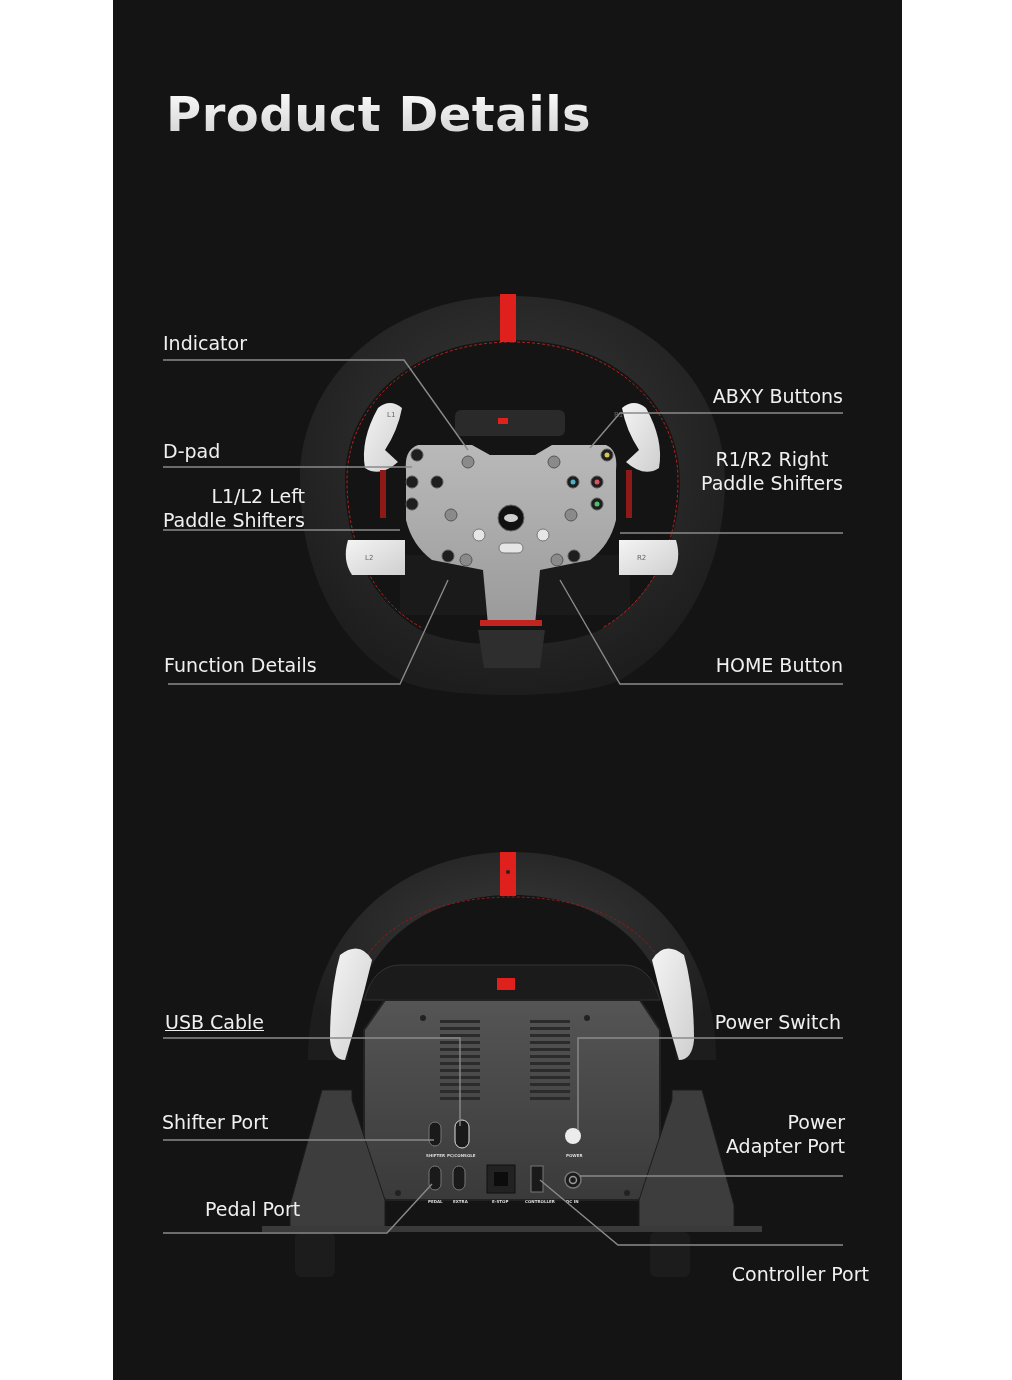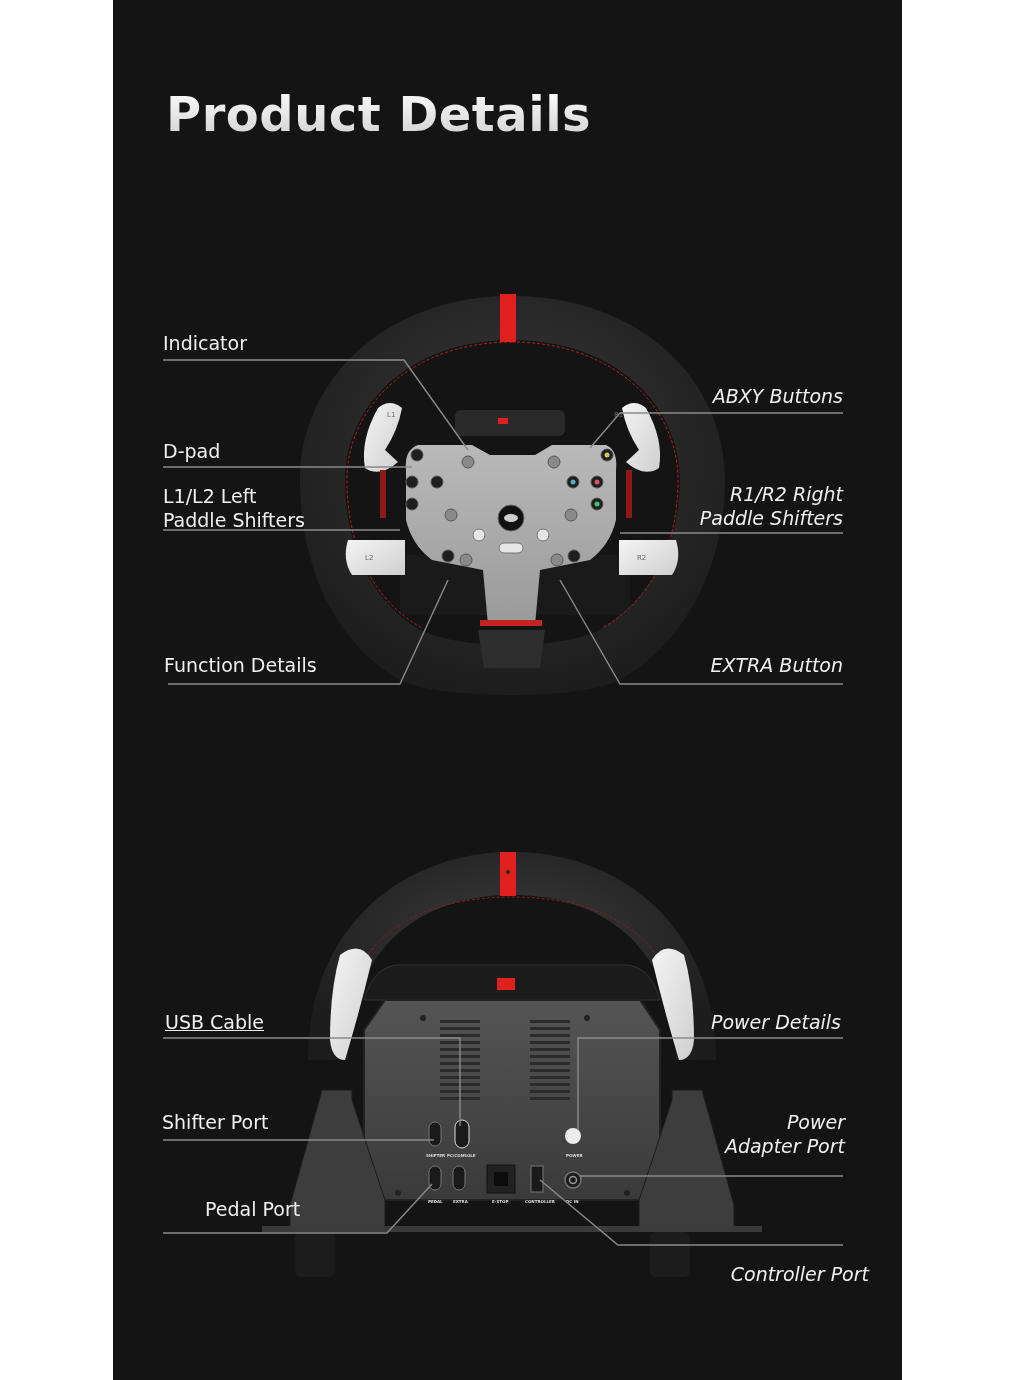--- a/index.html
+++ b/index.html
@@ -2,22 +2,22 @@
 <html><head>
 <meta charset="utf-8">
 <style>
   html, body { margin: 0; padding: 0; background: #ffffff; }
   body { width: 1012px; height: 1380px; position: relative; overflow: hidden;
          font-family: "DejaVu Sans", "Liberation Sans", sans-serif; }
   .panel { position: absolute; left: 113px; top: 0; width: 789px; height: 1380px; background: #141414; }
   .title { position: absolute; left: 166px; top: 60px; font-size: 48px; font-weight: bold; color: #f2f2f2;
            letter-spacing: 0.5px; background: linear-gradient(#ffffff, #cfcfcf); -webkit-background-clip: text;
            background-clip: text; color: transparent; margin-top: 26px; }
-  .label { position: absolute; color: #f0f0f0; font-size: 19px; line-height: 24px; white-space: nowrap; }
-  .label.right { text-align: right; font-style: italic; }
+  .label { position: absolute; color: #f0f0f0; font-size: 19px; line-height: 24px; white-space: nowrap; text-align: right; }
+  .label.right { text-align: right; }
   .label .l2 { display: block; }
   svg.art { position: absolute; left: 0; top: 0; }
   .leader { stroke: #8a8a8a; stroke-width: 1.4; fill: none; }
   .portlabel { font-family: "DejaVu Sans", sans-serif; font-size: 4px; fill: #dcdcdc; font-weight: bold; }
   .paddletext { font-family: "DejaVu Sans", sans-serif; font-size: 7px; fill: #666; }
 </style>
 </head>
 <body>
 
 <div class="panel"></div>
@@ -210,28 +210,28 @@
 
 <div class="label" style="left:163px; top:331px;">Indicator</div>
 <div class="label" style="left:163px; top:439px;">D-pad</div>
 <div class="label" style="left:163px; top:484px;">
   <span class="l2">L1/L2 Left</span>
   <span class="l2">Paddle Shifters</span>
 </div>
 <div class="label" style="left:164px; top:653px;">Function Details</div>
 
 <div class="label right" style="right:169px; top:384px;">ABXY Buttons</div>
-<div class="label right" style="right:169px; top:482px;">
+<div class="label right" style="right:169px; top:447px;text-align:center;">
   <span class="l2">R1/R2 Right</span>
   <span class="l2">Paddle Shifters</span>
 </div>
-<div class="label right" style="right:169px; top:653px;">EXTRA Button</div>
+<div class="label right" style="right:169px; top:653px;">HOME Button</div>
 
 <div class="label" style="left:165px; top:1010px;text-decoration:underline;">USB Cable</div>
 <div class="label" style="left:162px; top:1110px;">Shifter Port</div>
 <div class="label" style="left:162px; top:1197px;margin-left:43px;">Pedal Port</div>
 
-<div class="label right" style="right:171px; top:1010px;">Power Details</div>
+<div class="label right" style="right:171px; top:1010px;">Power Switch</div>
 <div class="label right" style="right:167px; top:1110px;">
   <span class="l2">Power</span>
   <span class="l2">Adapter Port</span>
 </div>
 <div class="label right" style="right:143px; top:1246px;margin-top:16px;">Controller Port</div>
 
 </body></html>

